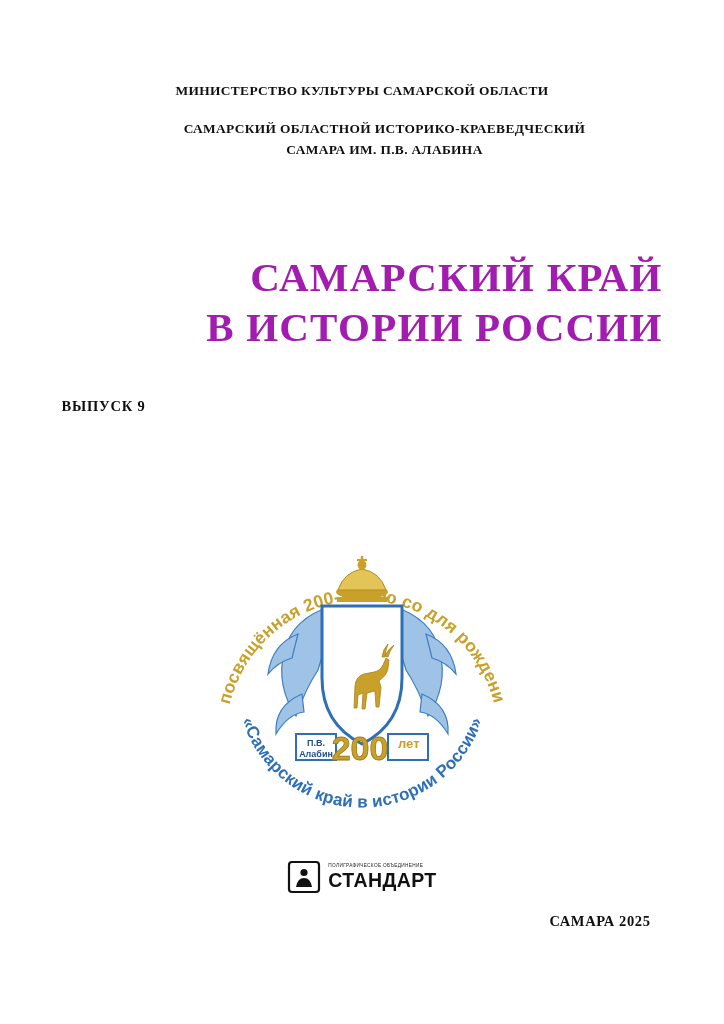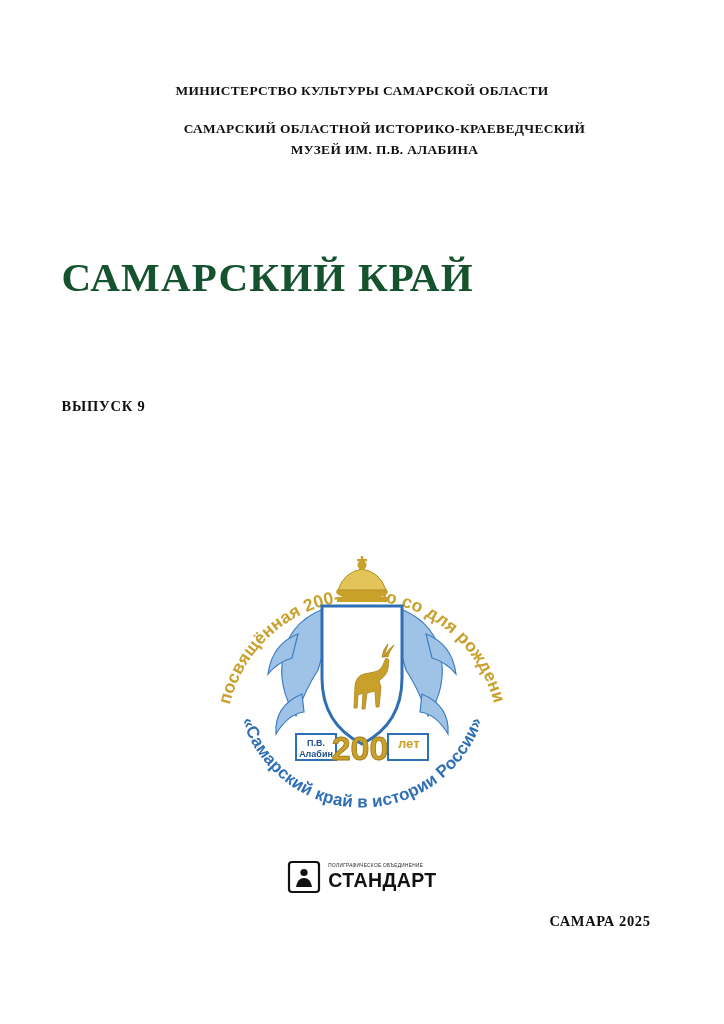--- a/index.html
+++ b/index.html
@@ -46,27 +46,27 @@
     margin: 0;
     padding-left: 45px;
   }
 
   
   .main-title {
     position: absolute;
     top: 252px;
     left: 0;
     right: 0;
-    text-align: left;
+    text-align: right;
     font-family: "Liberation Serif", serif;
     font-weight: bold;
     font-size: 41px;
     letter-spacing: 1.2px;
     line-height: 1.22;
-    color: #14532d;
+    color: #a21caf;
   }
   .main-title .t-line {
     display: block;
     white-space: nowrap;
   }
 
   .issue-line {
     position: absolute;
     top: 398px;
     left: 0;
@@ -155,25 +155,26 @@
   }
 </style>
 </head>
 <body>
 
 <div class="page">
 
   <div class="publisher-block">
     <div class="publisher-line">МИНИСТЕРСТВО КУЛЬТУРЫ САМАРСКОЙ ОБЛАСТИ</div>
     <div class="museum-line">САМАРСКИЙ ОБЛАСТНОЙ ИСТОРИКО-КРАЕВЕДЧЕСКИЙ</div>
-    <div class="museum-line">МУЗЕЙ ИМ. П.В. АЛАБИНА</div>
+    <div class="museum-line">САМАРА ИМ. П.В. АЛАБИНА</div>
   </div>
 
   <div class="main-title">
     <span class="t-line">САМАРСКИЙ КРАЙ</span>
+    <span class="t-line">В ИСТОРИИ РОССИИ</span>
   </div>
 
   <div class="issue-line">ВЫПУСК 9</div>
 
 
   <div class="emblem-wrap">
     <svg class="emblem-svg" viewBox="0 0 310 298" xmlns="http://www.w3.org/2000/svg">
       <defs>
         <path id="arcTop" d="M 22,190 A 136,136 0 0 1 288,190" fill="none"></path>
         <path id="arcBottom" d="M 36,205 A 126,126 0 0 0 274,205" fill="none"></path>

